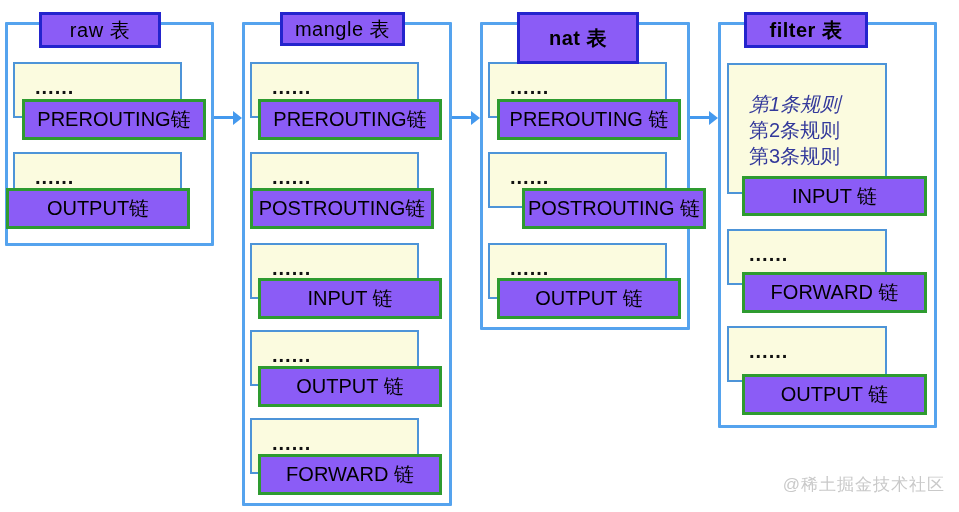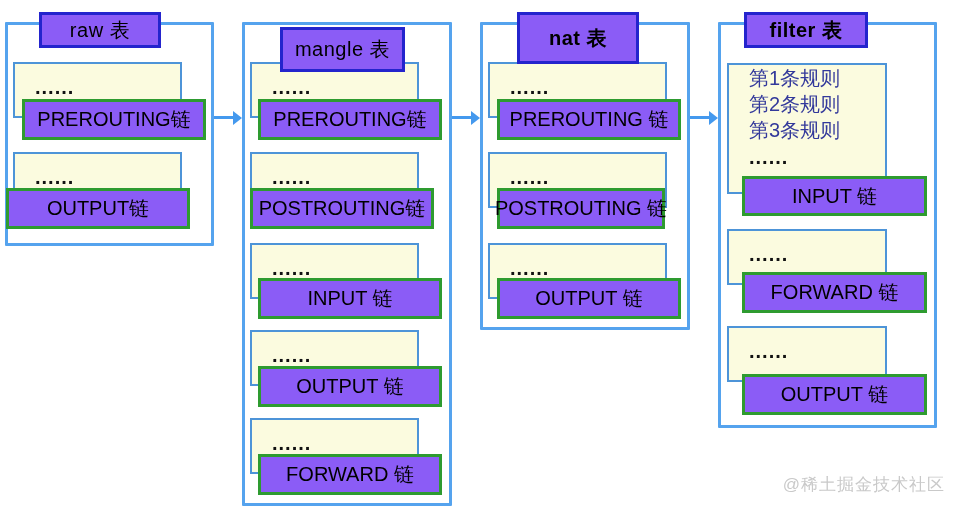--- a/index.html
+++ b/index.html
@@ -31,21 +31,21 @@
     position:absolute;border:2px solid var(--rules-border);background:var(--rules-fill);
     z-index:1;box-sizing:border-box;
   }
   .dots{
     padding:13px 0 0 20px;font-weight:bold;font-size:20px;line-height:1;
     letter-spacing:1px;color:#111;
   }
   .rule-line{
     padding-left:20px;font-size:20px;line-height:26px;color:var(--rule-text);
   }
-  .rulebox.tall .rule-line:first-child{padding-top:0;}
+  .rulebox.tall .rule-line:first-child{padding-top:26px;font-style:italic;}
   .dots-inline{
     padding:4px 0 0 20px;font-weight:bold;font-size:20px;line-height:1;
     letter-spacing:1px;color:#111;
   }
   .chainbox{
     position:absolute;border:3px solid var(--chain-border);background:#8b5cf6;
     z-index:2;box-sizing:border-box;display:flex;align-items:center;justify-content:center;
     font-size:20px;white-space:pre;
   }
   .arrow{position:absolute;height:14px;z-index:2;}
@@ -83,21 +83,21 @@
   <div class="chainbox" style="left:6px;top:188px;width:184px;height:41px">
     <span>OUTPUT链</span>
   </div>
 
   <div class="arrow" style="left:214px;top:111px;width:28px">
     <div class="arrow-line"></div>
     <div class="arrow-head"></div>
   </div>
 
   <div class="tbl-container" style="left:242px;top:22px;width:210px;height:484px"></div>
-  <div class="title-box" style="left:280px;top:27px;width:125px;height:45px">
+  <div class="title-box" style="left:280px;top:12px;width:125px;height:34px">
     <span>mangle 表</span>
   </div>
 
   <div class="rulebox" style="left:250px;top:62px;width:169px;height:56px">
     <div class="dots">......</div>
   </div>
   <div class="chainbox" style="left:258px;top:99px;width:184px;height:41px">
     <span>PREROUTING链</span>
   </div>
 
@@ -142,21 +142,21 @@
   <div class="rulebox" style="left:488px;top:62px;width:179px;height:56px">
     <div class="dots">......</div>
   </div>
   <div class="chainbox" style="left:497px;top:99px;width:184px;height:41px">
     <span>PREROUTING 链</span>
   </div>
 
   <div class="rulebox" style="left:488px;top:152px;width:179px;height:56px">
     <div class="dots">......</div>
   </div>
-  <div class="chainbox" style="left:497px;top:188px;width:168px;height:41px">
+  <div class="chainbox" style="left:522px;top:188px;width:184px;height:41px">
     <span>POSTROUTING 链</span>
   </div>
 
   <div class="rulebox" style="left:488px;top:243px;width:179px;height:56px">
     <div class="dots">......</div>
   </div>
   <div class="chainbox" style="left:497px;top:278px;width:184px;height:41px">
     <span>OUTPUT 链</span>
   </div>
 

